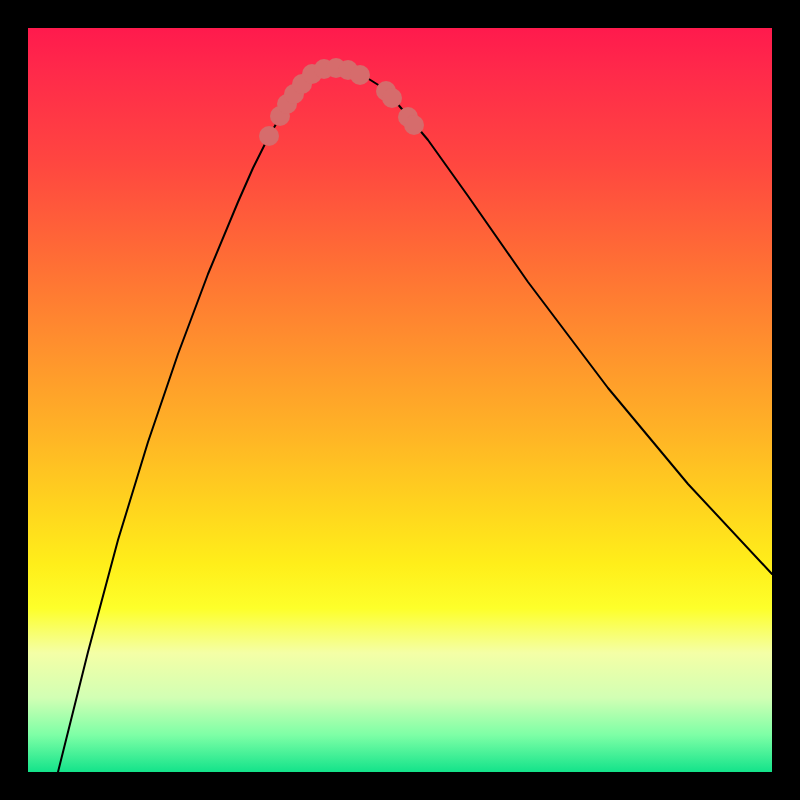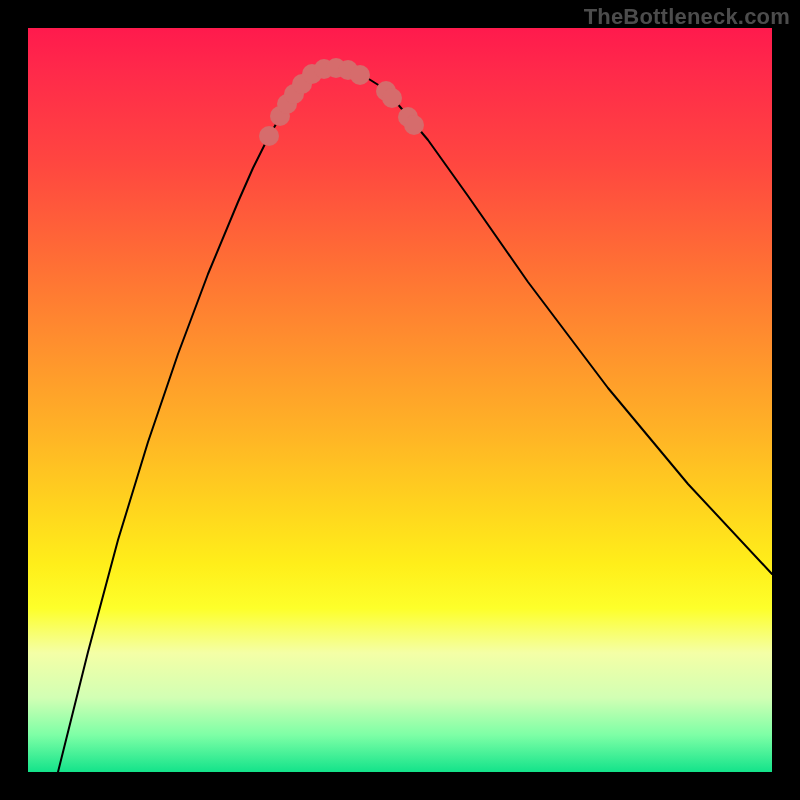--- a/index.html
+++ b/index.html
@@ -81,14 +81,13 @@
           <circle cx="320" cy="42" r="10" fill="#d66c6c"></circle>
           <circle cx="332" cy="47" r="10" fill="#d66c6c"></circle>
           <circle cx="358" cy="63" r="10" fill="#d66c6c"></circle>
           <circle cx="364" cy="70" r="10" fill="#d66c6c"></circle>
           <circle cx="380" cy="89" r="10" fill="#d66c6c"></circle>
           <circle cx="386" cy="97" r="10" fill="#d66c6c"></circle>
         </g>
     </svg>
   </div>
 
-  <div class="watermark">TheBottleneck.com</div>
 </div>
 
 </body></html>

